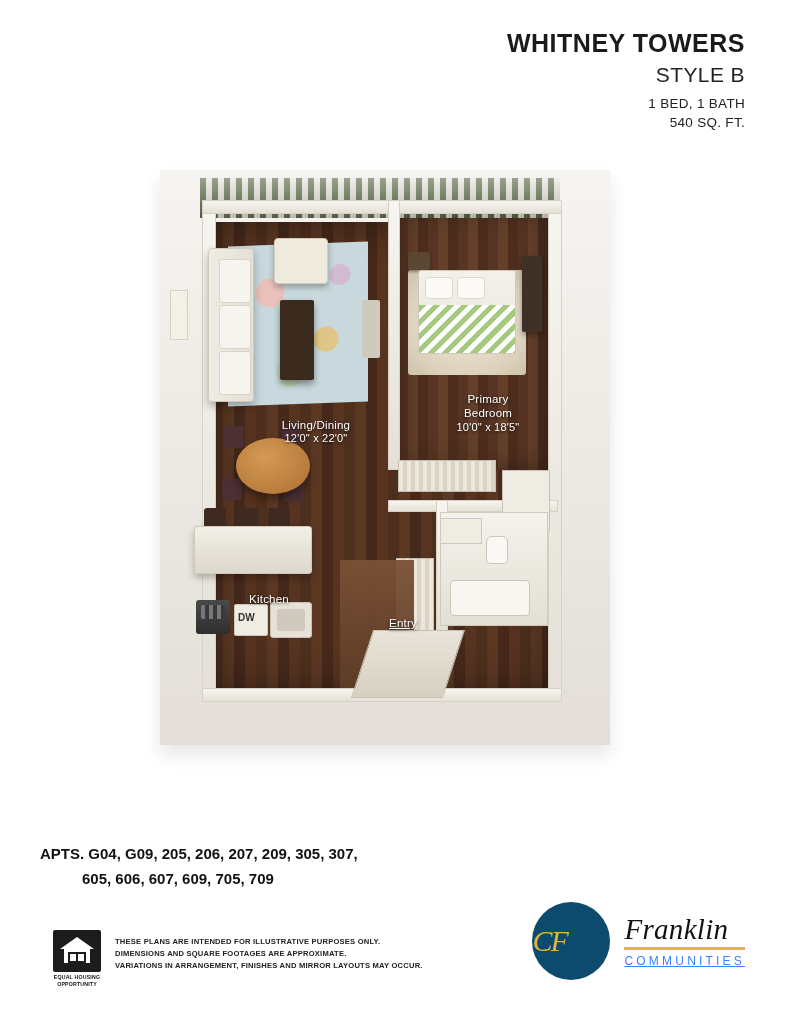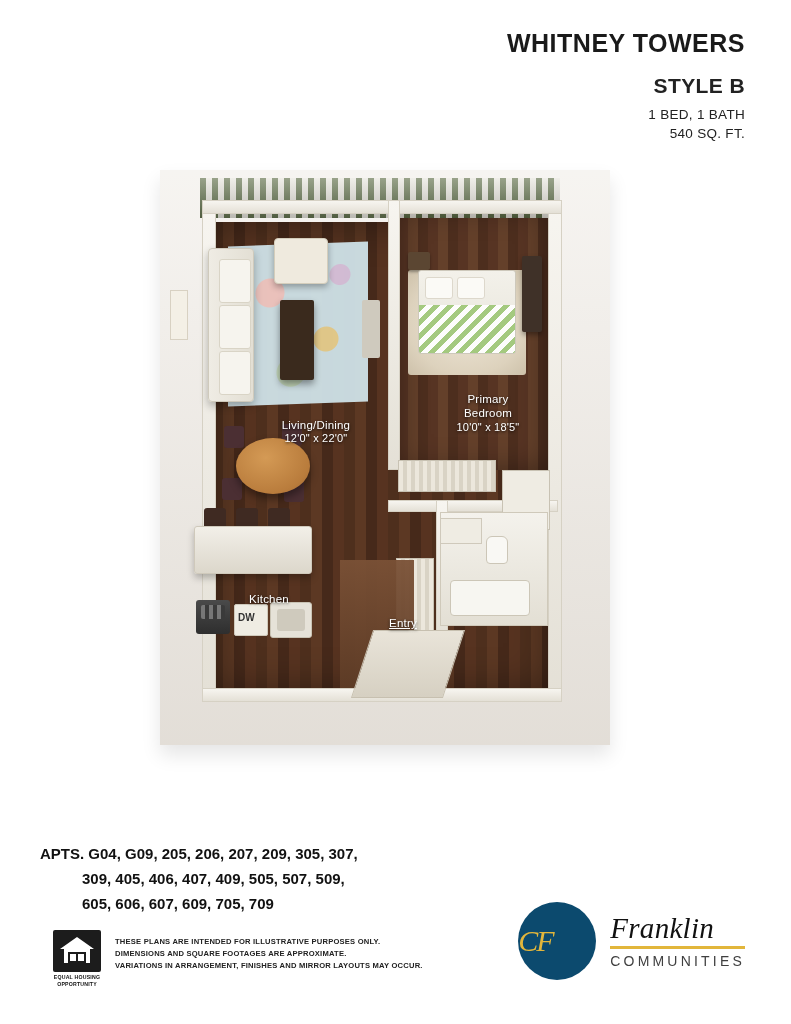--- a/index.html
+++ b/index.html
@@ -24,23 +24,23 @@
     text-align: right;
   }
   .title {
     font-size: 25px;
     font-weight: bold;
     letter-spacing: 0.5px;
     line-height: 1.1;
   }
   .subtitle {
     font-size: 21px;
-    font-weight: bold;
+    font-weight: normal;
     letter-spacing: 0.4px;
-    margin-top: 16px;
+    margin-top: 5px;
     color: #222;
   }
   .beds {
     font-size: 13.5px;
     letter-spacing: 0.3px;
     margin-top: 9px;
     color: #222;
   }
   .sqft {
     font-size: 13.5px;
@@ -489,23 +489,24 @@
     color: #111;
     letter-spacing: .3px;
   }
   .logo-rule {
     height: 3px;
     background: #e2b63b;
     margin: 3px 0 5px 0;
     width: 100%;
   }
   .logo-communities {
-    font-size: 14px;
+    font-size: 12px;
     letter-spacing: 3.2px;
-    color: #404040;
+    color: #3b82f6;
+    text-decoration: underline;
   }
 </style>
 </head>
 <body>
 
 <div class="header">
   <div class="title">WHITNEY TOWERS</div>
   <div class="subtitle">STYLE B</div>
   <div class="beds">1 BED, 1 BATH</div>
   <div class="sqft">540 SQ. FT.</div>
@@ -589,21 +590,20 @@
 
   <div class="label lbl-entry">
     <div>Entry</div>
   </div>
 
   <div class="lbl-dw">DW</div>
 </div>
 
 <div class="apts">
   <div class="line1">APTS. G04, G09, 205, 206, 207, 209, 305, 307,</div>
-  <div class="line2">309, 405, 406, 407, 409, 505, 507, 509,</div>
   <div class="line3">605, 606, 607, 609, 705, 709</div>
 </div>
 
 <div class="eho">
   <div class="eho-box">
     <svg width="48" height="42" viewBox="0 0 48 42" aria-hidden="true">
       <polygon points="24,7 41,19 37,19 37,33 11,33 11,19 7,19" fill="#ffffff"></polygon>
       <rect x="15" y="22" width="18" height="11" fill="#1c1c1c"></rect>
       <rect x="17" y="24" width="6" height="7" fill="#ffffff"></rect>
       <rect x="25" y="24" width="6" height="7" fill="#ffffff"></rect>

